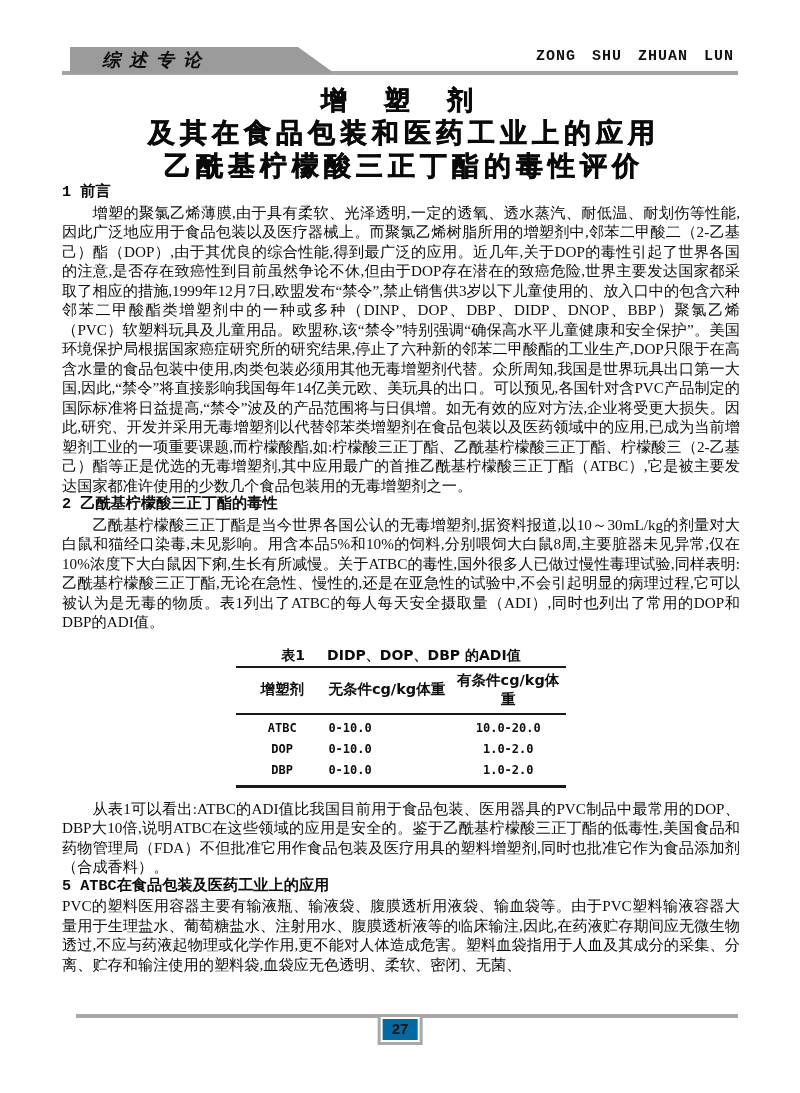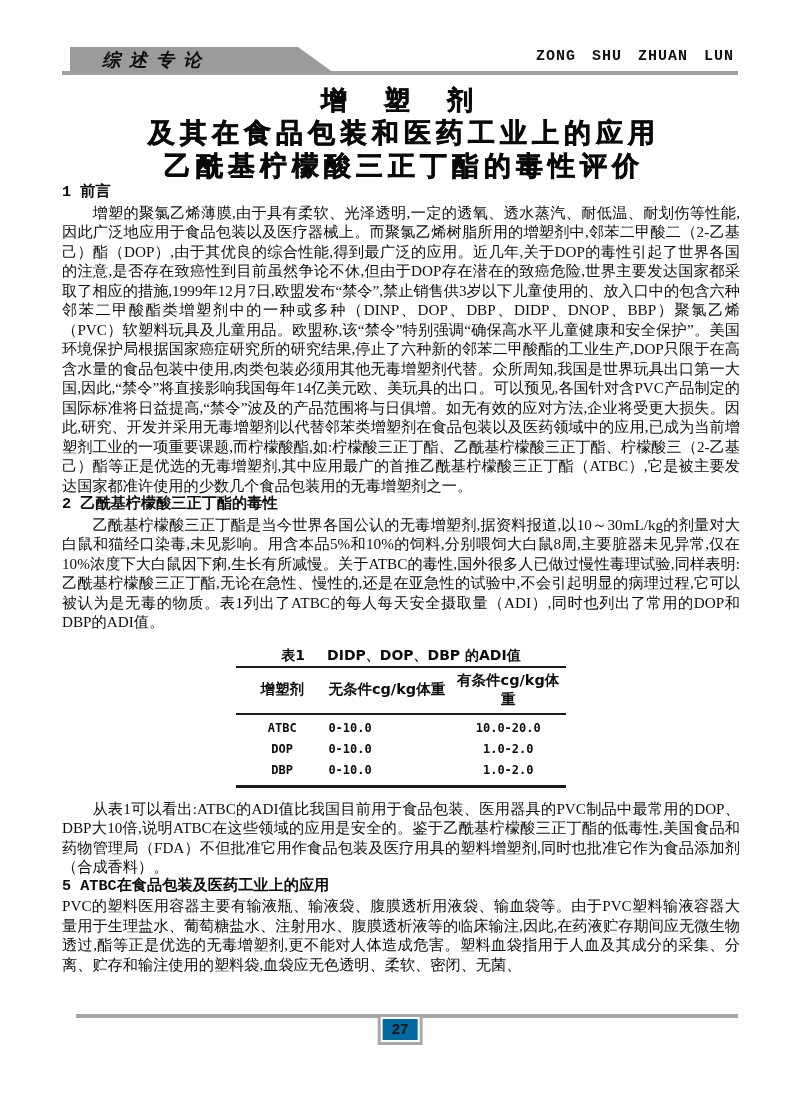--- a/index.html
+++ b/index.html
@@ -162,21 +162,21 @@
           <span class="t1-c1">DBP</span>
           <span class="t1-c2">0-10.0</span>
           <span class="t1-c3">1.0-2.0</span>
         </div>
       </div>
     </div>
 
     <div class="para">从表1可以看出:ATBC的ADI值比我国目前用于食品包装、医用器具的PVC制品中最常用的DOP、DBP大10倍,说明ATBC在这些领域的应用是安全的。鉴于乙酰基柠檬酸三正丁酯的低毒性,美国食品和药物管理局（FDA）不但批准它用作食品包装及医疗用具的塑料增塑剂,同时也批准它作为食品添加剂（合成香料）。</div>
 
     <div class="heading">5 ATBC在食品包装及医药工业上的应用</div>
-    <div class="para no-indent">PVC的塑料医用容器主要有输液瓶、输液袋、腹膜透析用液袋、输血袋等。由于PVC塑料输液容器大量用于生理盐水、葡萄糖盐水、注射用水、腹膜透析液等的临床输注,因此,在药液贮存期间应无微生物透过,酯等正是优选的无毒增塑剂,更不能对人体造成危害。塑料血袋指用于人血及其成分的采集、分离、贮存和输注使用的塑料袋,血袋应无色透明、柔软、密闭、无菌、</div>
+    <div class="para no-indent">PVC的塑料医用容器主要有输液瓶、输液袋、腹膜透析用液袋、输血袋等。由于PVC塑料输液容器大量用于生理盐水、葡萄糖盐水、注射用水、腹膜透析液等的临床输注,因此,在药液贮存期间应无微生物透过,不应与药液起物理或化学作用,更不能对人体造成危害。塑料血袋指用于人血及其成分的采集、分离、贮存和输注使用的塑料袋,血袋应无色透明、柔软、密闭、无菌、</div>
   </div>
 
   <div class="footer">
     <div class="footer-rule"></div>
     <div class="page-box">
       <div class="page-box-mid">
         <div class="page-box-inner">27</div>
       </div>
     </div>
   </div>

